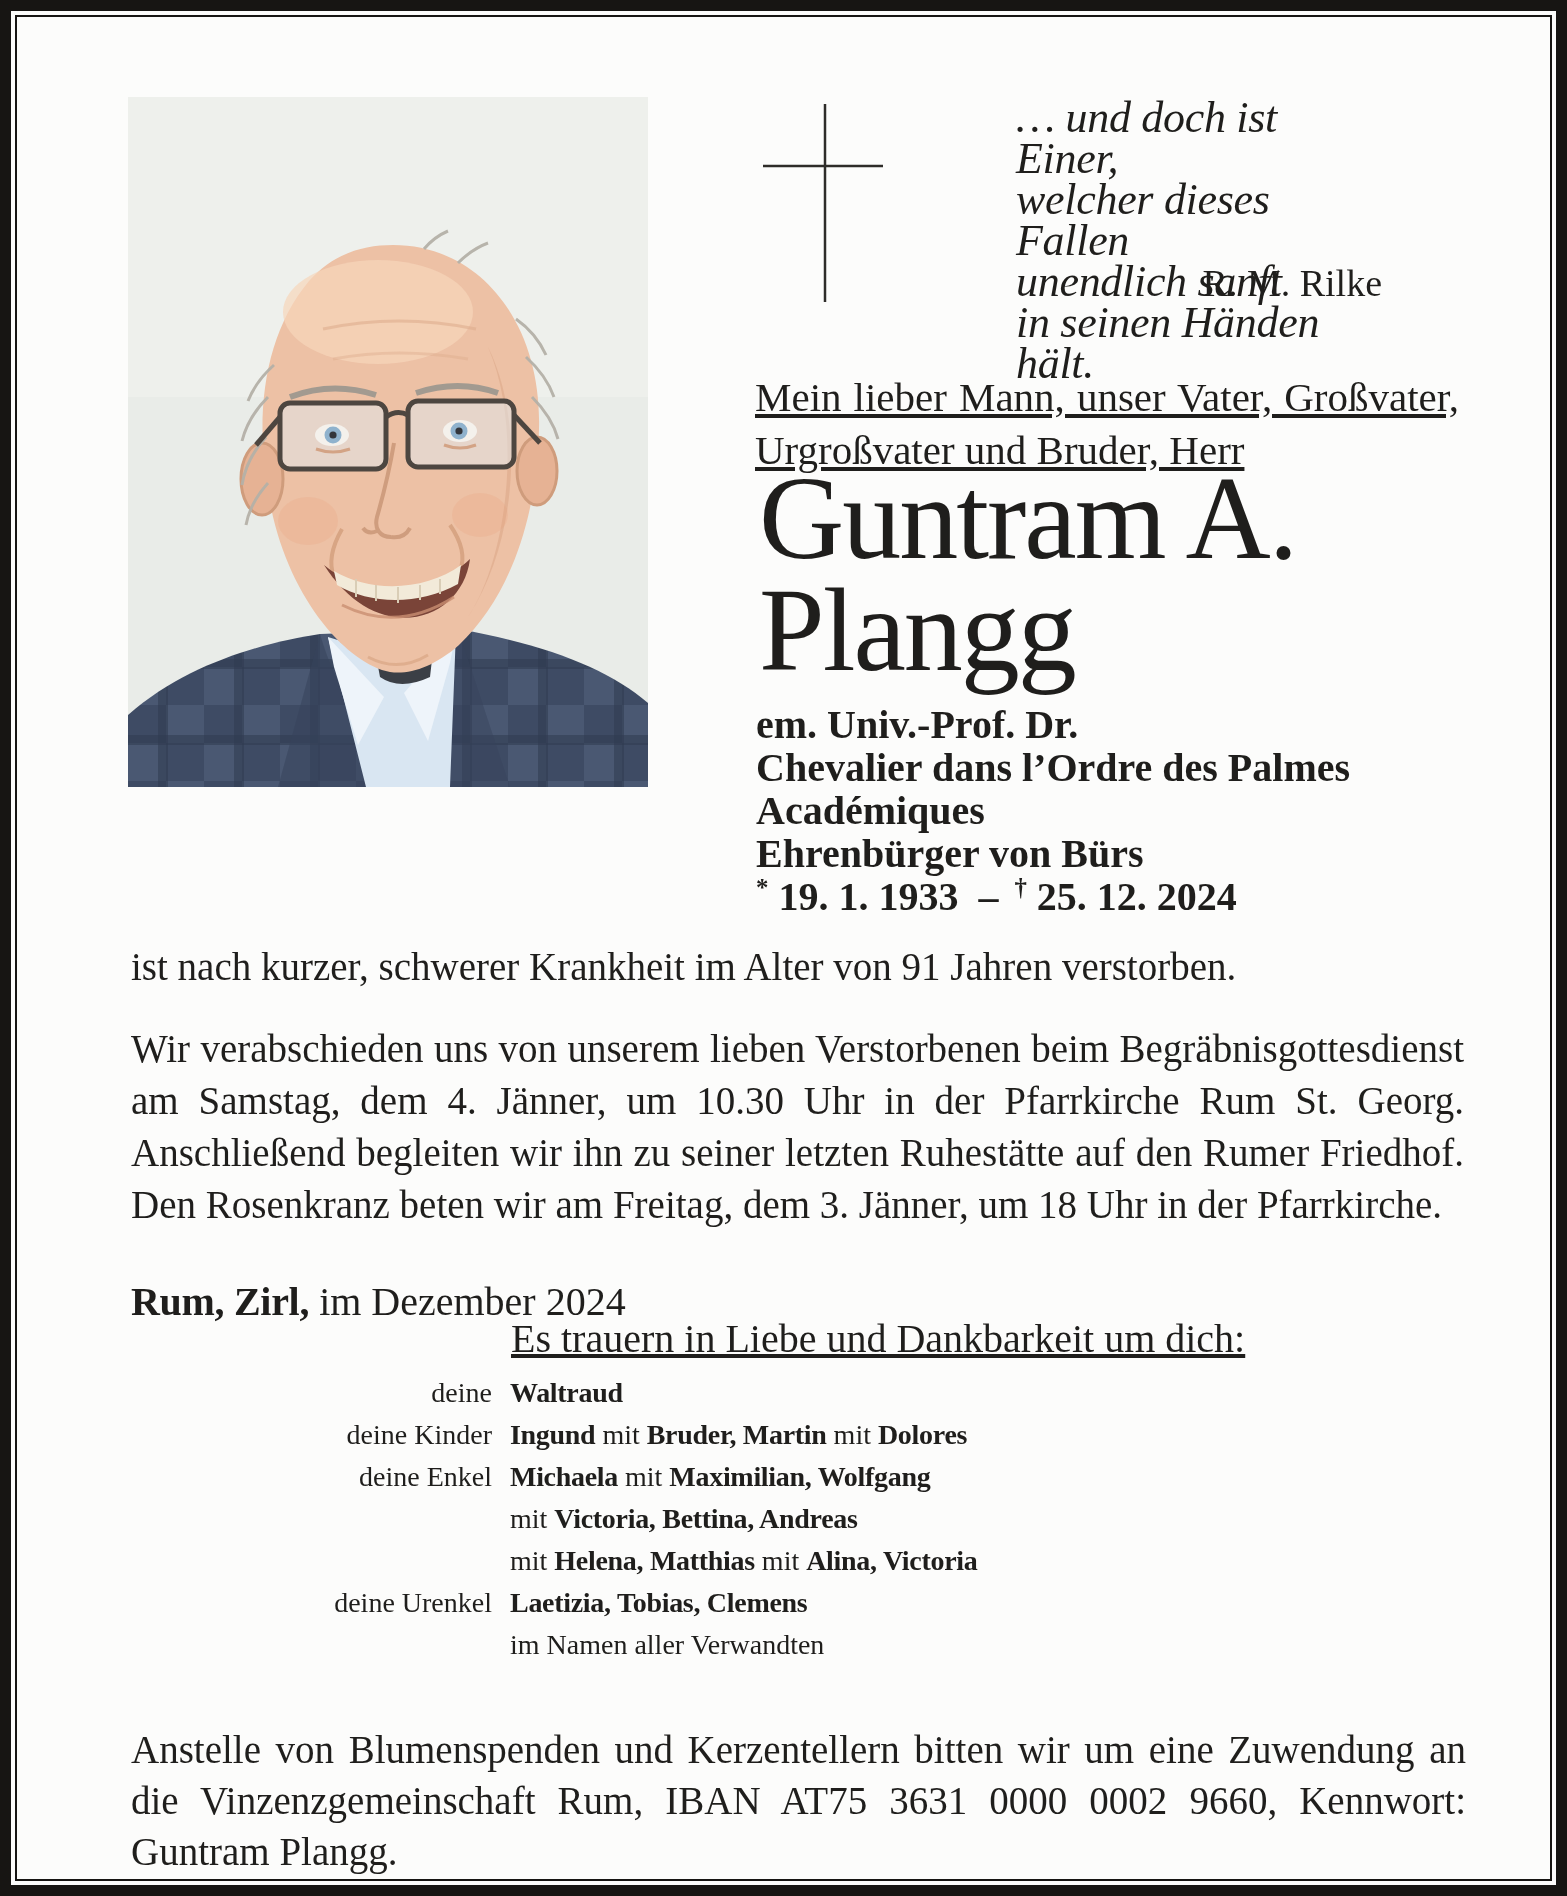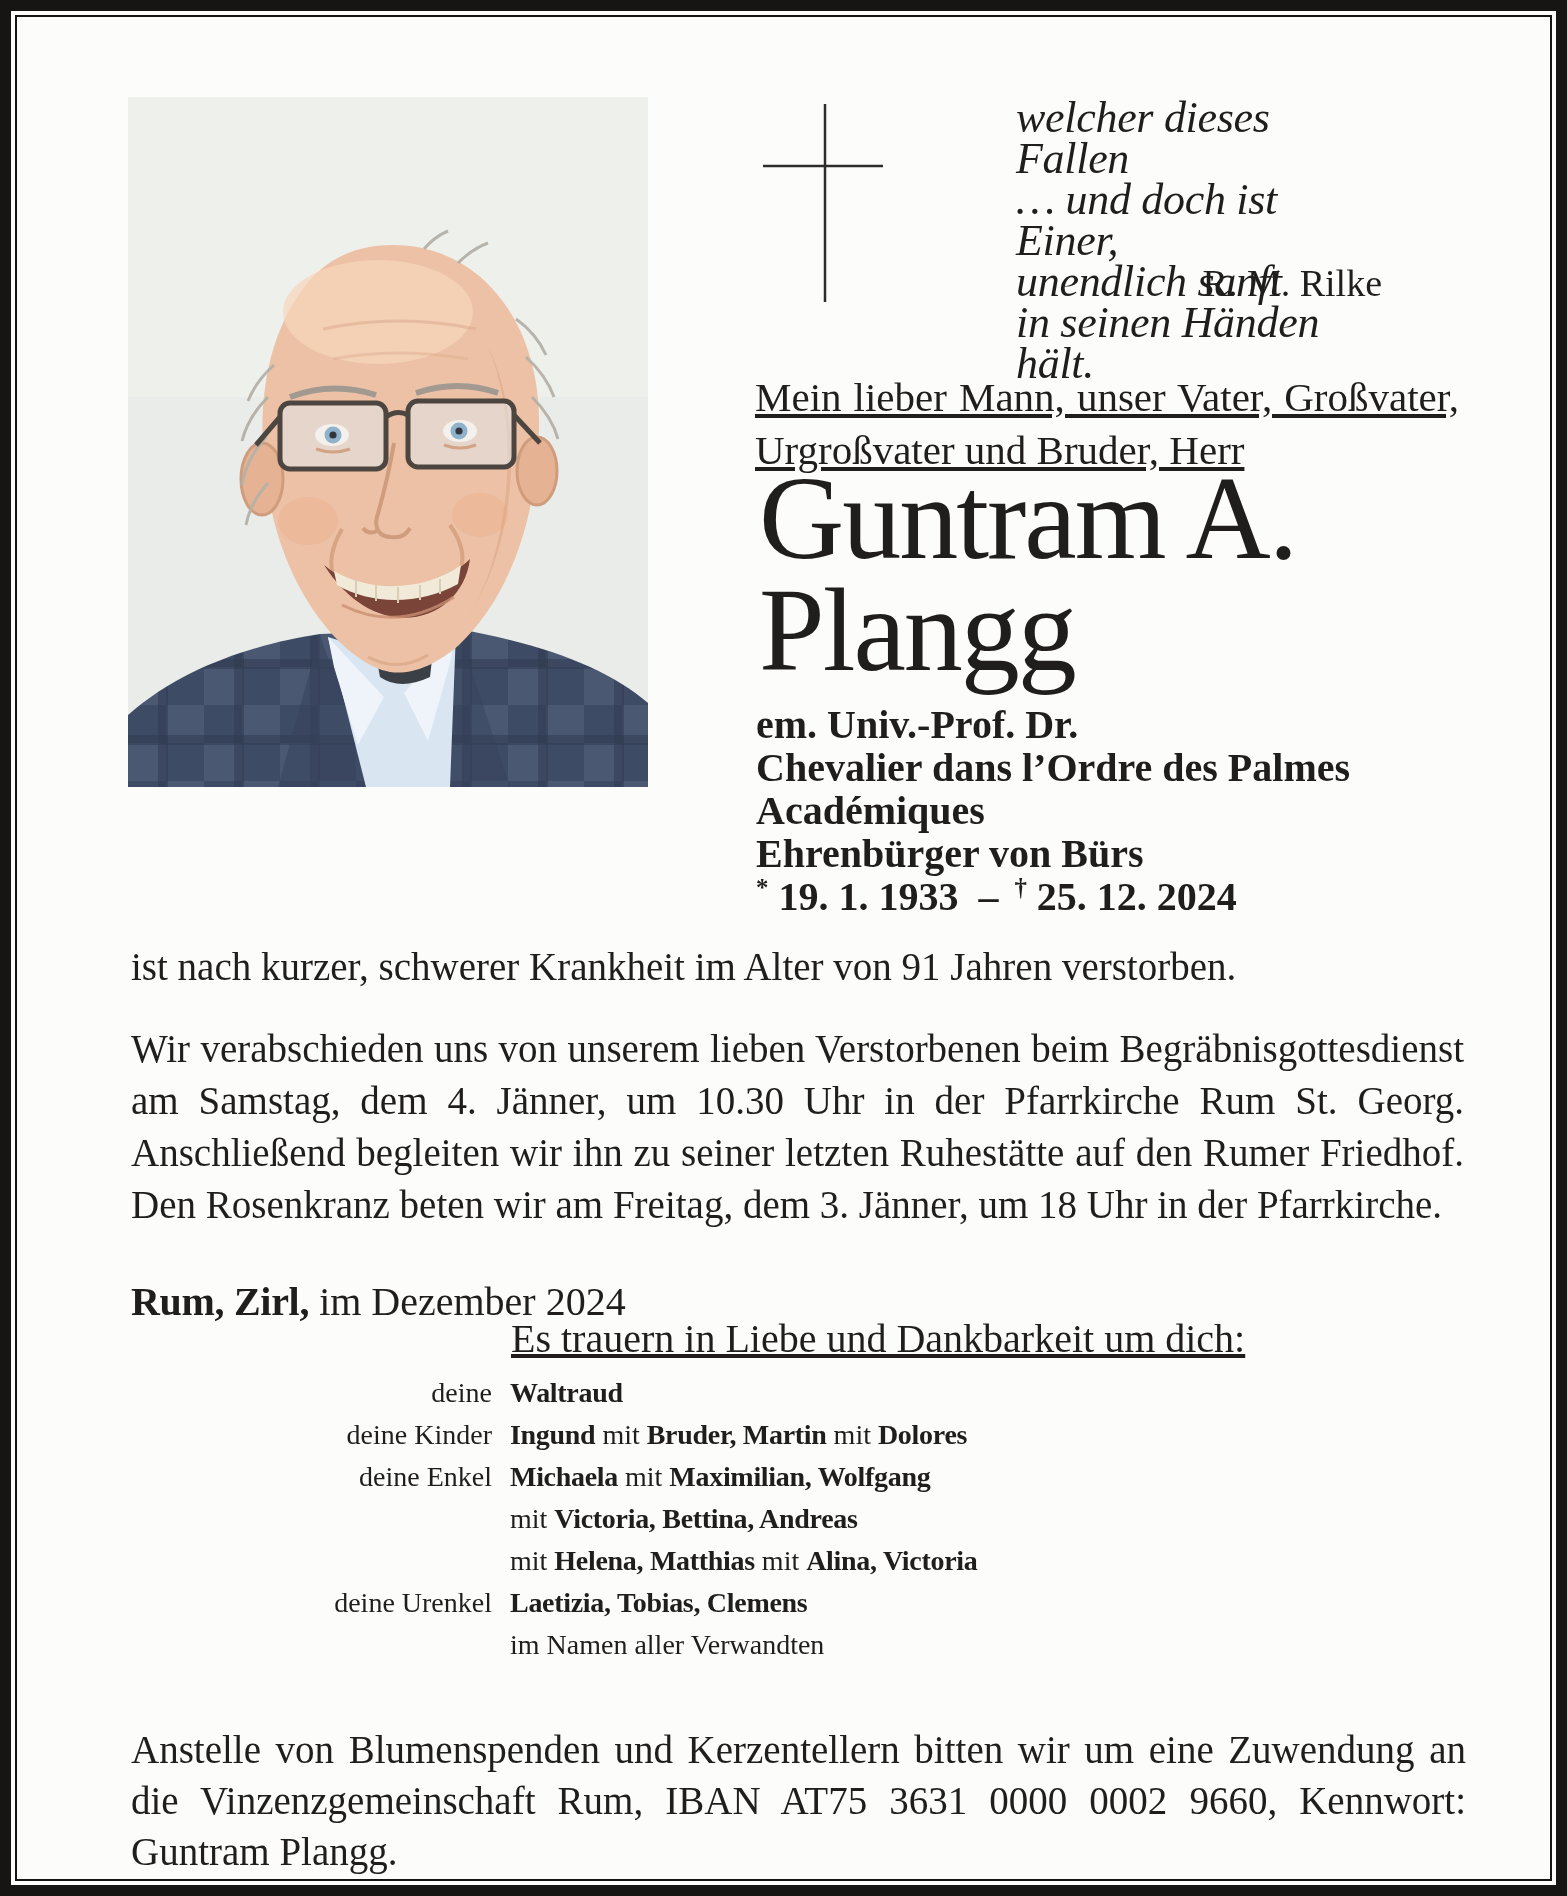--- a/index.html
+++ b/index.html
@@ -145,22 +145,22 @@
       <ellipse cx="352" cy="418" rx="28" ry="22" fill="#e79f7d" opacity="0.22"></ellipse>
     </svg>
   </figure>
 
   <svg class="abs cross" viewBox="0 0 130 206" aria-hidden="true">
     <line x1="67" y1="4" x2="67" y2="202" stroke="#2e2c29" stroke-width="2.5"></line>
     <line x1="5" y1="66" x2="125" y2="66" stroke="#2e2c29" stroke-width="2.5"></line>
   </svg>
 
   <div class="abs quote">
+    <div>… und doch ist Einer,</div>
     <div>welcher dieses Fallen</div>
-    <div>… und doch ist Einer,</div>
     <div>unendlich sanft</div>
     <div>in seinen Händen hält.</div>
   </div>
   <div class="abs rilke">R. M. Rilke</div>
 
   <div class="abs intro">Mein lieber Mann, unser Vater, Groß­vater, Urgroßvater und Bruder, Herr</div>
 
   <div class="abs deceased-name">
     <div>Guntram A.</div>
     <div>Plangg</div>

